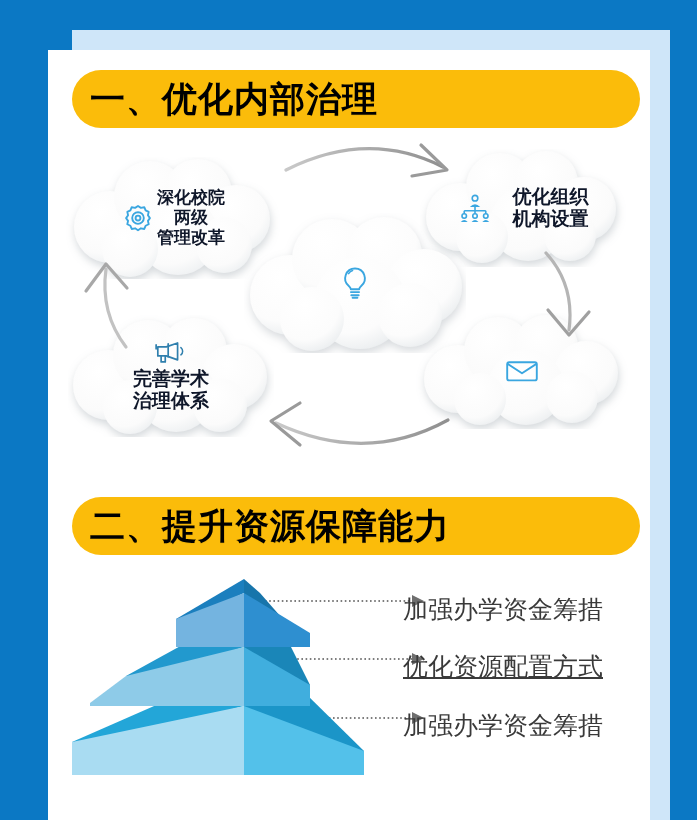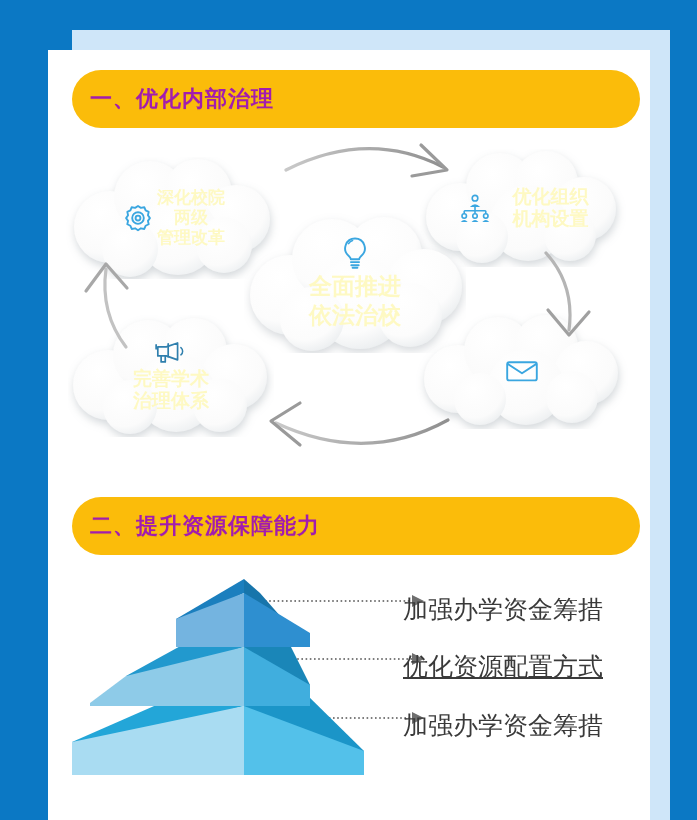--- a/index.html
+++ b/index.html
@@ -30,22 +30,22 @@
   
   .section-pill {
     position: absolute;
     height: 58px;
     border-radius: 29px;
     background: #fbbc0a;
     display: flex;
     align-items: center;
   }
   .section-pill .pill-text {
-    color: #a21caf;
-    font-size: 22px;
+    color: #000000;
+    font-size: 35px;
     font-weight: bold;
     letter-spacing: 1px;
     padding-left: 18px;
     white-space: nowrap;
     text-shadow: 0 1px 0 rgba(0,0,0,0.04);
     text-align: center;
   }
   #pill-1 { left: 72px; top: 70px; width: 568px; }
   #pill-2 { left: 72px; top: 497px; width: 568px; }
 
@@ -66,21 +66,21 @@
   .cloud-content {
     position: relative;
     z-index: 3;
     display: flex;
     align-items: center;
     justify-content: center;
     width: 100%;
     height: 100%;
   }
   .cloud-label {
-    color: #fef9c3;
+    color: #0f172a;
     font-weight: bold;
     text-align: center;
     line-height: 1.16;
     white-space: pre-line;
   }
   .icon-inline { display: block; }
 
   
   #cloud-topleft   { left: 18px;  top: 22px;  width: 216px; height: 122px; }
   #cloud-topright  { left: 372px; top: 14px;  width: 206px; height: 118px; }
@@ -268,22 +268,20 @@
       </svg>
       <div class="cloud-content">
         <svg class="icon-inline" width="30" height="34" viewBox="0 0 30 34">
           <g fill="none" stroke="#3aa6e0" stroke-width="1.9" stroke-linecap="round" stroke-linejoin="round">
             <path d="M15 2.5 a9.8 9.8 0 0 0 -6.2 17.4 c1.3 1.1 1.9 2.1 2.0 3.3 h8.4 c0.1 -1.2 0.7 -2.2 2.0 -3.3 A9.8 9.8 0 0 0 15 2.5 Z"></path>
             <path d="M8.6 7.6 a7.4 7.4 0 0 1 4.0 -3.1" stroke-width="1.5"></path>
             <path d="M10.9 26.1 h8.2 M11.3 29.2 h7.4"></path>
             <path d="M12.6 31.8 h4.8"></path>
           </g>
         </svg>
-        <div class="cloud-label">全面推进
-依法治校</div>
       </div>
     </div>
 
     <div class="cloud" id="cloud-bottomleft">
       <svg class="cloud-shape" viewBox="0 0 206 122">
         <defs>
           <radialGradient id="cg4" cx="38%" cy="30%" r="78%">
             <stop offset="0%" stop-color="#ffffff"></stop>
             <stop offset="72%" stop-color="#fbfbfb"></stop>
             <stop offset="100%" stop-color="#ebeef0"></stop>

